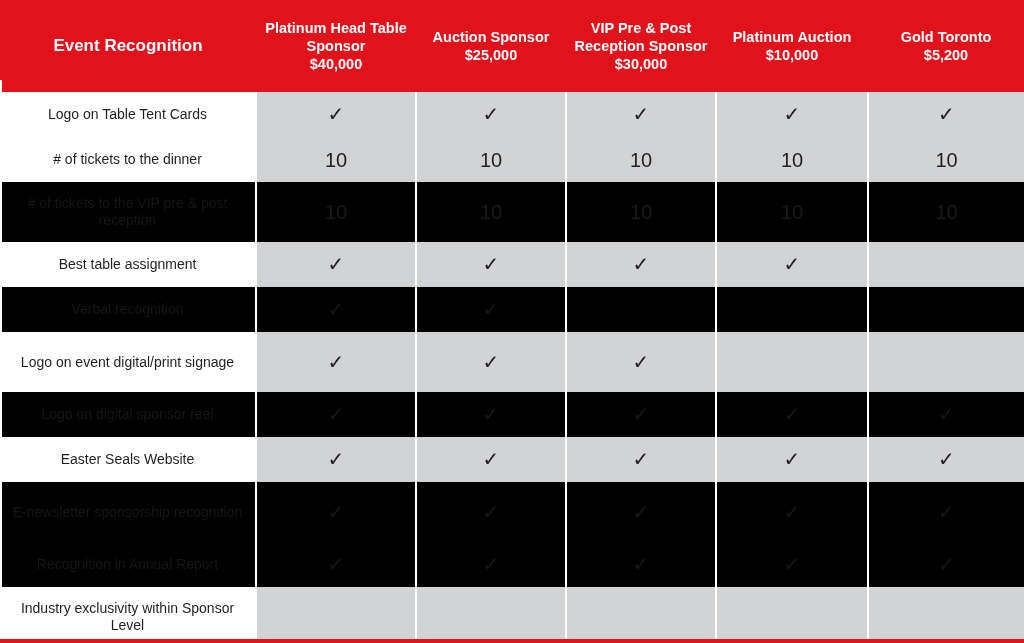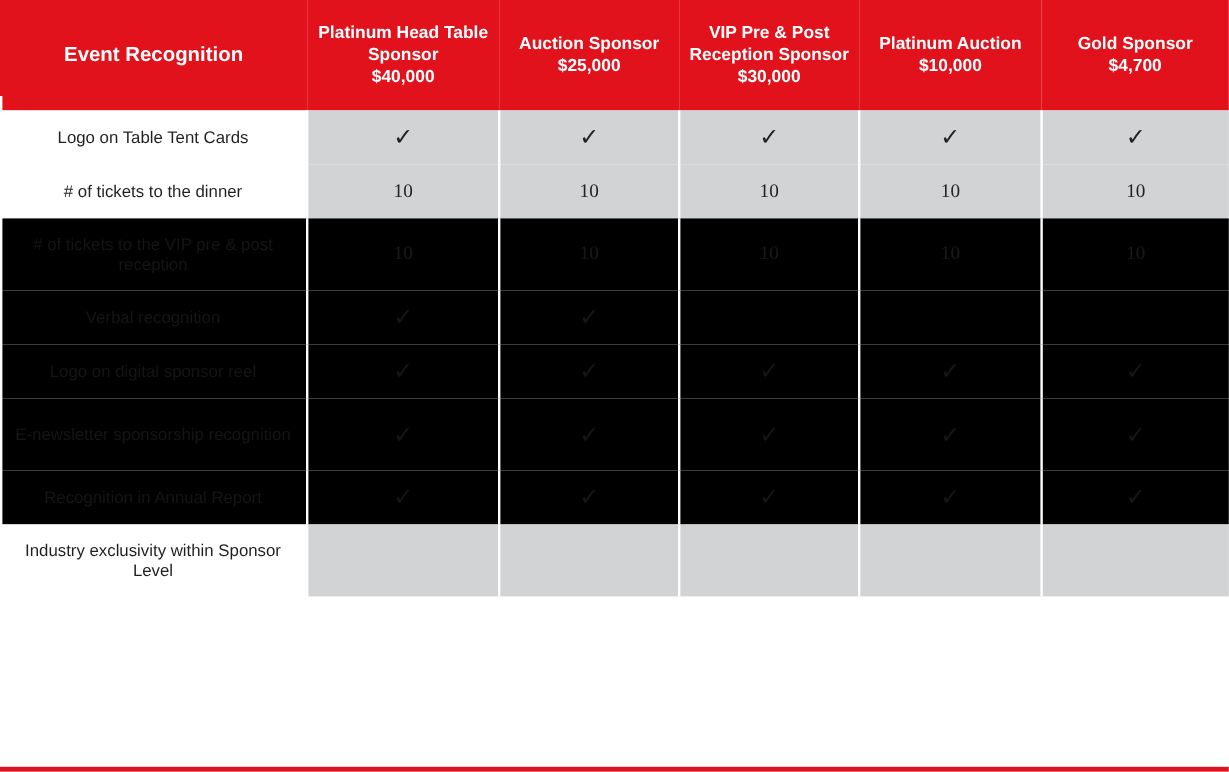--- a/index.html
+++ b/index.html
@@ -78,21 +78,21 @@
   }
   tbody tr.dark td.label { color: #151515; }
 
   .check {
     font-size: 20px;
     line-height: 1;
     font-family: "DejaVu Sans", sans-serif;
     color: #231f20;
   }
   tbody tr.dark .check { color: #161616; }
-  .num { font-size: 16px; font-family: Liberation Serif, serif; }
+  .num { font-size: 20px; }
 
   .tall td { height: 52px; }
 
   .bottom-rule {
     position: absolute;
     left: 0;
     bottom: 0;
     width: 1024px;
     height: 4px;
     background: #e1121c;
@@ -132,22 +132,22 @@
         </th>
         <th>
           <span class="tier-name">VIP Pre &amp; Post Reception Sponsor</span>
           <span class="tier-amount">$30,000</span>
         </th>
         <th>
           <span class="tier-name">Platinum Auction</span>
           <span class="tier-amount">$10,000</span>
         </th>
         <th>
-          <span class="tier-name">Gold Sponsor</span>
-          <span class="tier-amount">$4,700</span>
+          <span class="tier-name">Gold Toronto</span>
+          <span class="tier-amount">$5,200</span>
         </th>
       </tr>
     </thead>
     <tbody>
         <tr class="light">
           <td class="label">Logo on Table Tent Cards</td>
           <td><span class="check">✓</span></td>
           <td><span class="check">✓</span></td>
           <td><span class="check">✓</span></td>
           <td><span class="check">✓</span></td>
@@ -162,30 +162,54 @@
           <td><span class="num">10</span></td>
         </tr>
         <tr class="dark tall">
           <td class="label"># of tickets to the VIP pre &amp; post reception</td>
           <td><span class="num">10</span></td>
           <td><span class="num">10</span></td>
           <td><span class="num">10</span></td>
           <td><span class="num">10</span></td>
           <td><span class="num">10</span></td>
         </tr>
+        <tr class="light">
+          <td class="label">Best table assignment</td>
+          <td><span class="check">✓</span></td>
+          <td><span class="check">✓</span></td>
+          <td><span class="check">✓</span></td>
+          <td><span class="check">✓</span></td>
+          <td></td>
+        </tr>
         <tr class="dark">
           <td class="label">Verbal recognition</td>
           <td><span class="check">✓</span></td>
           <td><span class="check">✓</span></td>
           <td></td>
           <td></td>
           <td></td>
         </tr>
+        <tr class="light tall">
+          <td class="label">Logo on event digital/print signage</td>
+          <td><span class="check">✓</span></td>
+          <td><span class="check">✓</span></td>
+          <td><span class="check">✓</span></td>
+          <td></td>
+          <td></td>
+        </tr>
         <tr class="dark">
           <td class="label">Logo on digital sponsor reel</td>
+          <td><span class="check">✓</span></td>
+          <td><span class="check">✓</span></td>
+          <td><span class="check">✓</span></td>
+          <td><span class="check">✓</span></td>
+          <td><span class="check">✓</span></td>
+        </tr>
+        <tr class="light">
+          <td class="label">Easter Seals Website</td>
           <td><span class="check">✓</span></td>
           <td><span class="check">✓</span></td>
           <td><span class="check">✓</span></td>
           <td><span class="check">✓</span></td>
           <td><span class="check">✓</span></td>
         </tr>
         <tr class="dark tall">
           <td class="label">E-newsletter sponsorship recognition</td>
           <td><span class="check">✓</span></td>
           <td><span class="check">✓</span></td>

